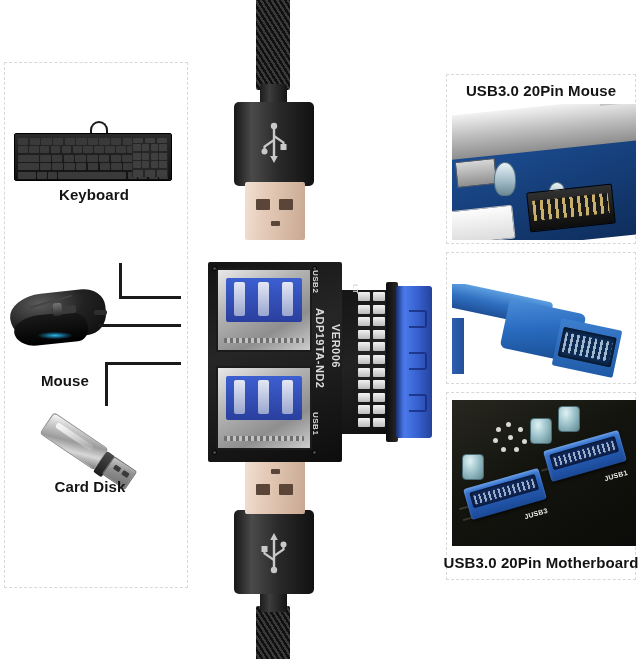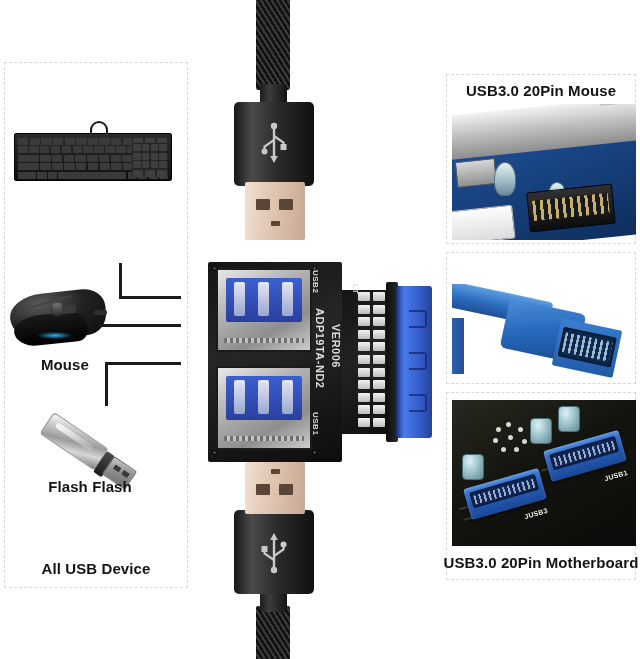--- a/index.html
+++ b/index.html
@@ -27,21 +27,21 @@
   .caption {
     position: absolute;
     font-size: 15px;
     font-weight: 700;
     color: #141414;
     letter-spacing: .1px;
     white-space: nowrap;
     text-align: center;
   }
   #cap-keyboard  { left: 0;    top: 186px; width: 188px; }
-  #cap-mouse     { left: 0;    top: 356px; width: 130px; }
+  #cap-mouse     { left: 0;    top: 372px; width: 130px; }
   #cap-flash     { left: 0;    top: 478px; width: 180px; }
   #cap-allusb    { left: 4px;  top: 560px; width: 184px; }
   #cap-card      { left: 446px; top: 82px;  width: 190px; }
   #cap-cable     { left: 446px; top: 260px; width: 190px; }
   #cap-mobo      { left: 438px; top: 554px; width: 206px; }
 
   
   #keyboard { position: absolute; left: 14px; top: 133px; width: 158px; height: 48px; }
   .kb-body {
     position: absolute; inset: 0;
@@ -509,41 +509,41 @@
             <span class="kb-np-key"></span>
           </div>
         <div class="kb-np-row">
             <span class="kb-np-key"></span>
             <span class="kb-np-key"></span>
             <span class="kb-np-key"></span>
           </div>
       </div>
     </div>
   </div>
+  <div class="caption" id="cap-keyboard">Keyboard</div>
 
   <div id="mouse">
     <div class="ms-shell">
       <div class="ms-btn-split"></div>
     </div>
     <div class="ms-shell2"></div>
     <div class="ms-side"></div>
     <div class="ms-wheel"></div>
     <div class="ms-glow"></div>
     <div class="ms-tail"></div>
   </div>
   <div class="caption" id="cap-mouse">Mouse</div>
 
   <div id="flash">
     <div class="fd-body"></div>
     <div class="fd-collar"></div>
     <div class="fd-plug"></div>
   </div>
-  <div class="caption" id="cap-flash">Flash Flash</div>
-
-  <div class="caption" id="cap-allusb">All USB Device</div>
+  <div class="caption" id="cap-flash">Card Disk</div>
+
 
   <div class="line" id="line-kb-v"></div>
   <div class="line" id="line-kb-h"></div>
   <div class="line" id="line-ms-h"></div>
   <div class="line" id="line-fd-h"></div>
   <div class="line" id="line-fd-v"></div>
 
   <div class="plug-wrap" id="plug-top">
     <div class="braid"></div>
     <div class="strain"></div>

